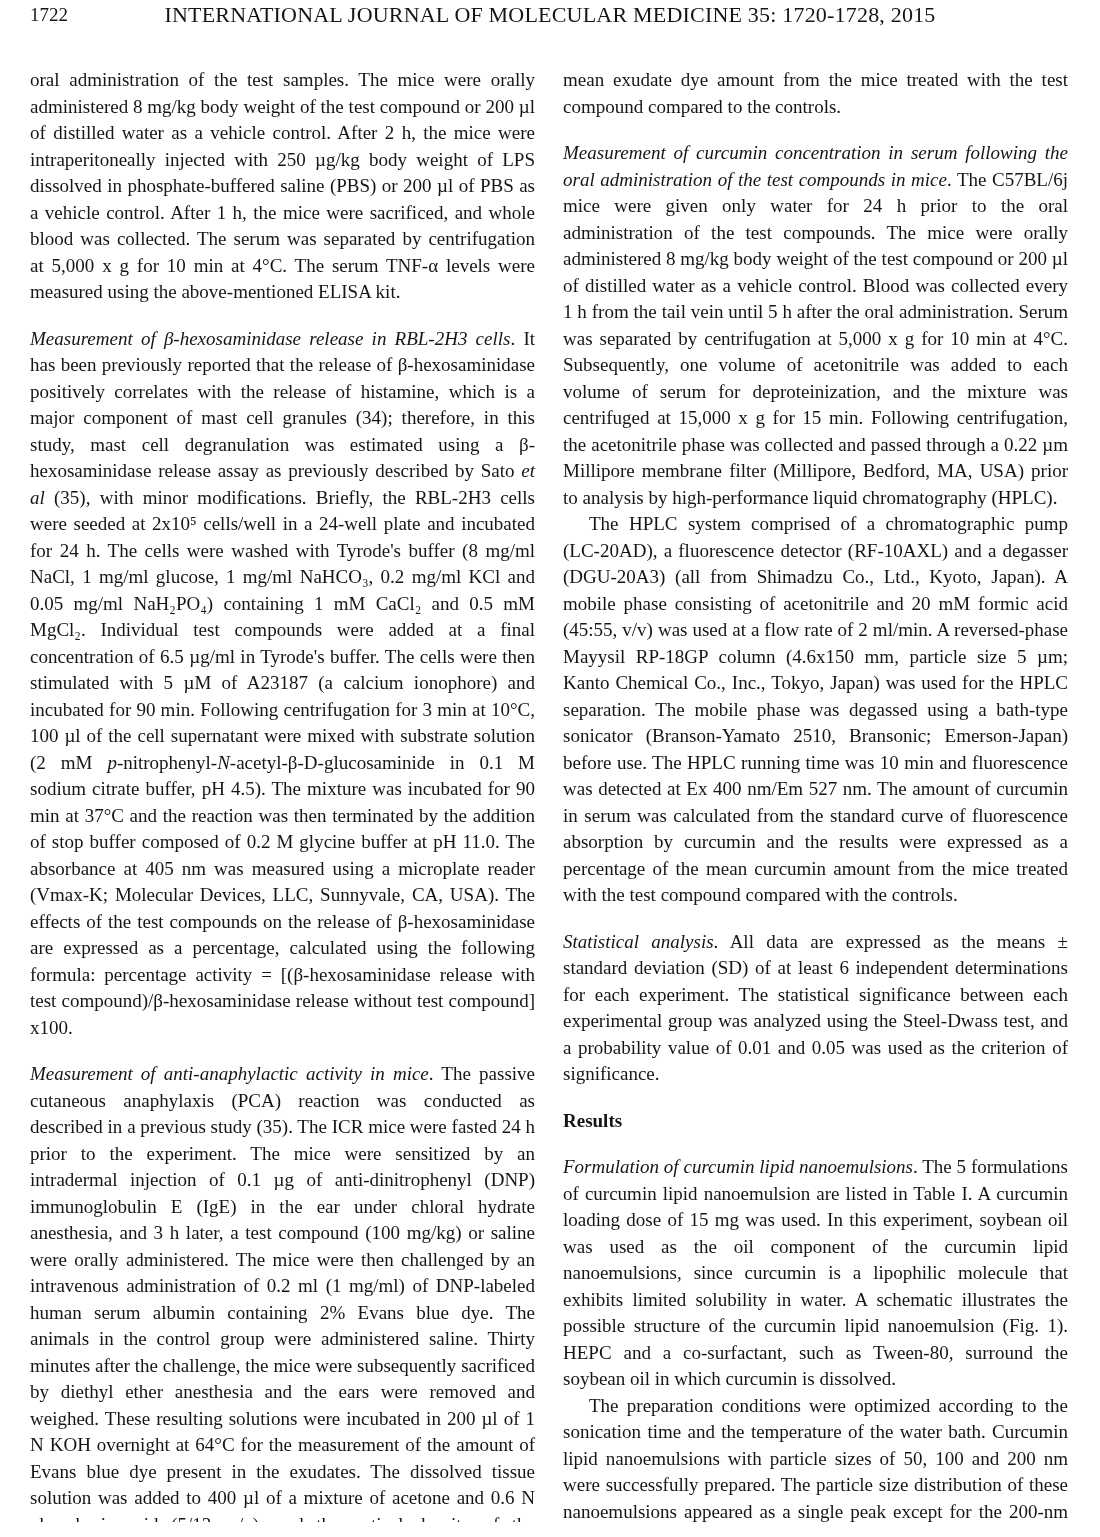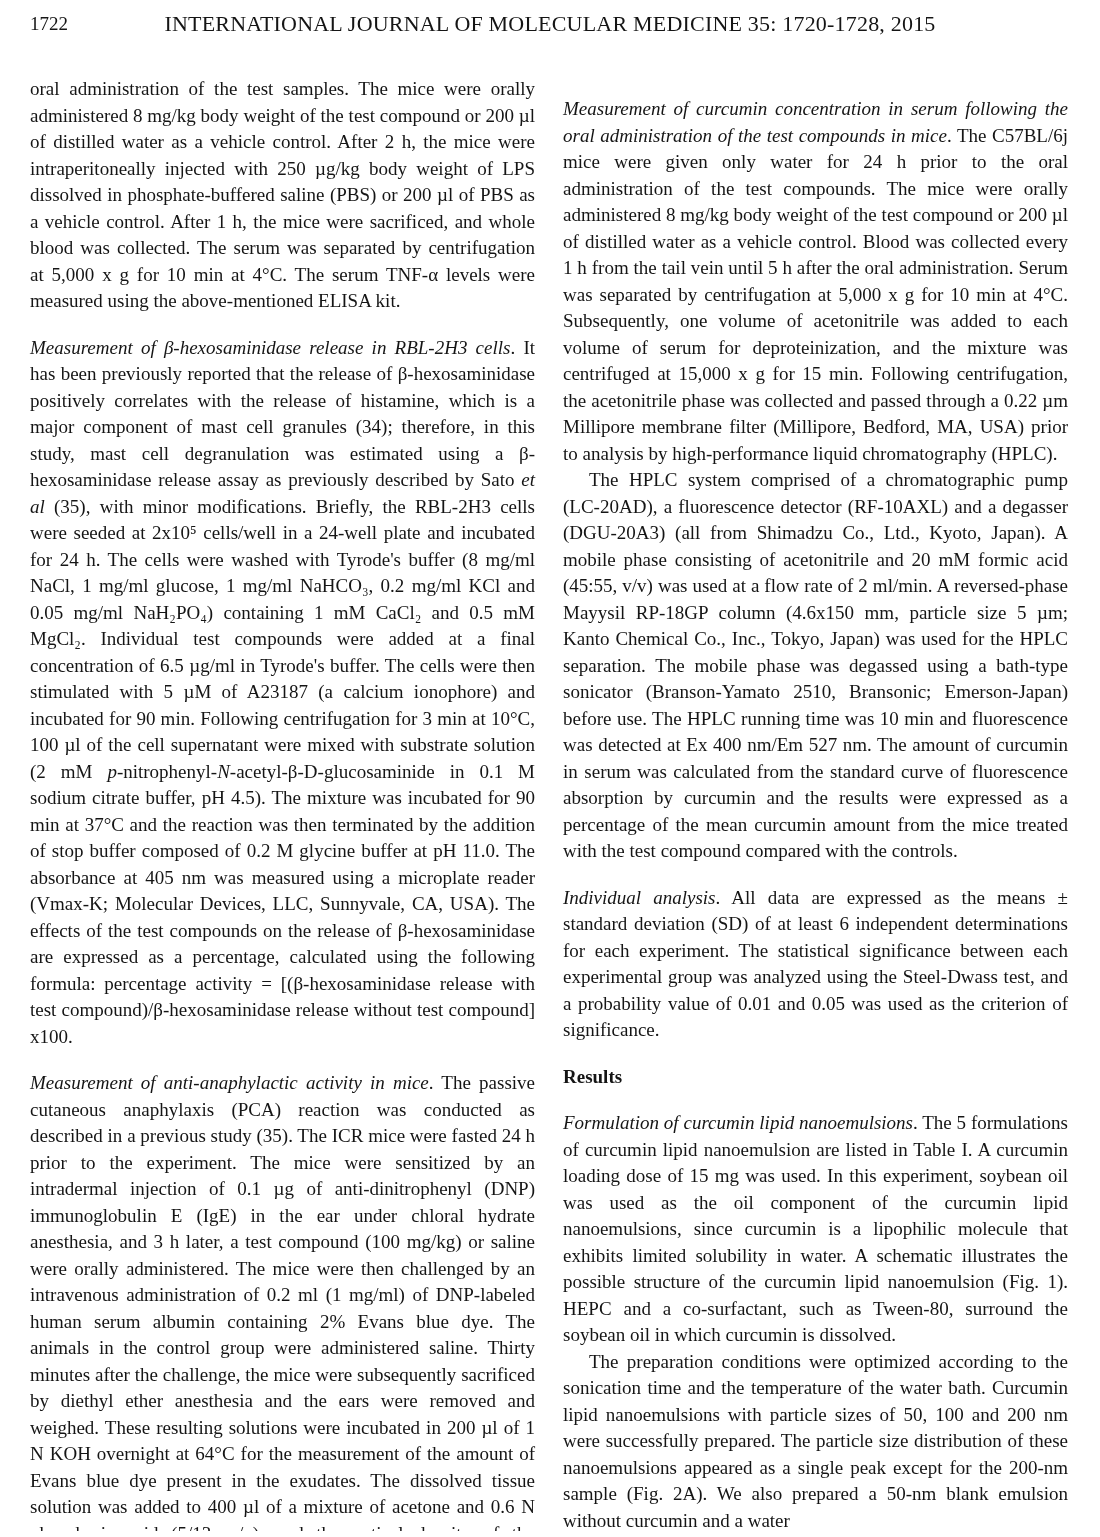--- a/index.html
+++ b/index.html
@@ -1,21 +1,21 @@
 <!DOCTYPE html>
 <html><head>
 <meta charset="utf-8">
 <style>
   html, body { margin: 0; padding: 0; background: #ffffff; }
   body {
     width: 1100px; height: 1537px; overflow: hidden;
     color: #151515;
     font-family: "Liberation Serif", "DejaVu Serif", serif;
   }
-  .page { padding-top: 12px; }
+  .page { padding-top: 3px; }
   .header-row { position: relative; height: 26px; }
   .page-number {
     position: absolute; left: 30px; top: 0;
     font-size: 19px; line-height: 24px;
   }
   .journal-title {
     text-align: center;
     font-size: 22px; line-height: 24px; letter-spacing: 0.2px;
   }
   .columns {
@@ -44,21 +44,22 @@
     <span class="page-number">1722</span>
     <div class="journal-title">INTERNATIONAL JOURNAL OF MOLECULAR MEDICINE  35:  1720-1728,  2015</div>
   </div>
   <div class="columns">
     <div class="col">
         <p><span>oral administration of the test samples. The mice were orally administered 8 mg/kg body weight of the test compound or 200 µl of distilled water as a vehicle control. After 2 h, the mice were intraperitoneally injected with 250 µg/kg body weight of LPS dissolved in phosphate-buffered saline (PBS) or 200 µl of PBS as a vehicle control. After 1 h, the mice were sacrificed, and whole blood was collected. The serum was separated by centrifugation at 5,000 x g for 10 min at 4°C. The serum TNF-α levels were measured using the above-mentioned ELISA kit.</span></p>
         <p class="gap"><span class="it">Measurement of β-hexosaminidase release in RBL-2H3 cells</span><span>. It has been previously reported that the release of β-hexosaminidase positively correlates with the release of histamine, which is a major component of mast cell granules (34); therefore, in this study, mast cell degranulation was estimated using a β-hexosaminidase release assay as previously described by Sato </span><span class="it">et al</span><span> (35), with minor modifications. Briefly, the RBL-2H3 cells were seeded at 2x10⁵ cells/well in a 24-well plate and incubated for 24 h. The cells were washed with Tyrode's buffer (8 mg/ml NaCl, 1 mg/ml glucose, 1 mg/ml NaHCO₃, 0.2 mg/ml KCl and 0.05 mg/ml NaH₂PO₄) containing 1 mM CaCl₂ and 0.5 mM MgCl₂. Individual test compounds were added at a final concentration of 6.5 µg/ml in Tyrode's buffer. The cells were then stimulated with 5 µM of A23187 (a calcium ionophore) and incubated for 90 min. Following centrifugation for 3 min at 10°C, 100 µl of the cell supernatant were mixed with substrate solution (2 mM </span><span class="it">p</span><span>-nitrophenyl-</span><span class="it">N</span><span>-acetyl-β-D-glucosaminide in 0.1 M sodium citrate buffer, pH 4.5). The mixture was incubated for 90 min at 37°C and the reaction was then terminated by the addition of stop buffer composed of 0.2 M glycine buffer at pH 11.0. The absorbance at 405 nm was measured using a microplate reader (Vmax-K; Molecular Devices, LLC, Sunnyvale, CA, USA). The effects of the test compounds on the release of β-hexosaminidase are expressed as a percentage, calculated using the following formula: percentage activity = [(β-hexosaminidase release with test compound)/β-hexosaminidase release without test compound] x100.</span></p>
         <p class="gap"><span class="it">Measurement of anti-anaphylactic activity in mice</span><span>. The passive cutaneous anaphylaxis (PCA) reaction was conducted as described in a previous study (35). The ICR mice were fasted 24 h prior to the experiment. The mice were sensitized by an intradermal injection of 0.1 µg of anti-dinitrophenyl (DNP) immunoglobulin E (IgE) in the ear under chloral hydrate anesthesia, and 3 h later, a test compound (100 mg/kg) or saline were orally administered. The mice were then challenged by an intravenous administration of 0.2 ml (1 mg/ml) of DNP-labeled human serum albumin containing 2% Evans blue dye. The animals in the control group were administered saline. Thirty minutes after the challenge, the mice were subsequently sacrificed by diethyl ether anesthesia and the ears were removed and weighed. These resulting solutions were incubated in 200 µl of 1 N KOH overnight at 64°C for the measurement of the amount of Evans blue dye present in the exudates. The dissolved tissue solution was added to 400 µl of a mixture of acetone and 0.6 N phosphoric acid (5/13, v/v), and the optical density of the resulting solution was measured at 620 nm. The amount of dye in the exudates was calculated from an Evans blue standard curve and the results are expressed as the percentage of the</span></p>
       </div>
     <div class="col">
+        <p><span>mean exudate dye amount from the mice treated with the test compound compared to the controls.</span></p>
         <p class="gap"><span class="it">Measurement of curcumin concentration in serum following the oral administration of the test compounds in mice</span><span>. The C57BL/6j mice were given only water for 24 h prior to the oral administration of the test compounds. The mice were orally administered 8 mg/kg body weight of the test compound or 200 µl of distilled water as a vehicle control. Blood was collected every 1 h from the tail vein until 5 h after the oral administration. Serum was separated by centrifugation at 5,000 x g for 10 min at 4°C. Subsequently, one volume of acetonitrile was added to each volume of serum for deproteinization, and the mixture was centrifuged at 15,000 x g for 15 min. Following centrifugation, the acetonitrile phase was collected and passed through a 0.22 µm Millipore membrane filter (Millipore, Bedford, MA, USA) prior to analysis by high-performance liquid chromatography (HPLC).</span></p>
         <p class="indent"><span>The HPLC system comprised of a chromatographic pump (LC-20AD), a fluorescence detector (RF-10AXL) and a degasser (DGU-20A3) (all from Shimadzu Co., Ltd., Kyoto, Japan). A mobile phase consisting of acetonitrile and 20 mM formic acid (45:55, v/v) was used at a flow rate of 2 ml/min. A reversed-phase Mayysil RP-18GP column (4.6x150 mm, particle size 5 µm; Kanto Chemical Co., Inc., Tokyo, Japan) was used for the HPLC separation. The mobile phase was degassed using a bath-type sonicator (Branson-Yamato 2510, Bransonic; Emerson-Japan) before use. The HPLC running time was 10 min and fluorescence was detected at Ex 400 nm/Em 527 nm. The amount of curcumin in serum was calculated from the standard curve of fluorescence absorption by curcumin and the results were expressed as a percentage of the mean curcumin amount from the mice treated with the test compound compared with the controls.</span></p>
-        <p class="gap"><span class="it">Individual analysis</span><span>. All data are expressed as the means ± standard deviation (SD) of at least 6 independent determinations for each experiment. The statistical significance between each experimental group was analyzed using the Steel-Dwass test, and a probability value of 0.01 and 0.05 was used as the criterion of significance.</span></p>
+        <p class="gap"><span class="it">Statistical analysis</span><span>. All data are expressed as the means ± standard deviation (SD) of at least 6 independent determinations for each experiment. The statistical significance between each experimental group was analyzed using the Steel-Dwass test, and a probability value of 0.01 and 0.05 was used as the criterion of significance.</span></p>
         <p class="gap heading"><span class="bd">Results</span></p>
         <p class="gap"><span class="it">Formulation of curcumin lipid nanoemulsions</span><span>. The 5 formulations of curcumin lipid nanoemulsion are listed in Table I. A curcumin loading dose of 15 mg was used. In this experiment, soybean oil was used as the oil component of the curcumin lipid nanoemulsions, since curcumin is a lipophilic molecule that exhibits limited solubility in water. A schematic illustrates the possible structure of the curcumin lipid nanoemulsion (Fig. 1). HEPC and a co-surfactant, such as Tween-80, surround the soybean oil in which curcumin is dissolved.</span></p>
         <p class="indent"><span>The preparation conditions were optimized according to the sonication time and the temperature of the water bath. Curcumin lipid nanoemulsions with particle sizes of 50, 100 and 200 nm were successfully prepared. The particle size distribution of these nanoemulsions appeared as a single peak except for the 200-nm sample (Fig. 2A). We also prepared a 50-nm blank emulsion without curcumin and a water</span></p>
       </div>
   </div>
 </div>
 
 </body></html>

